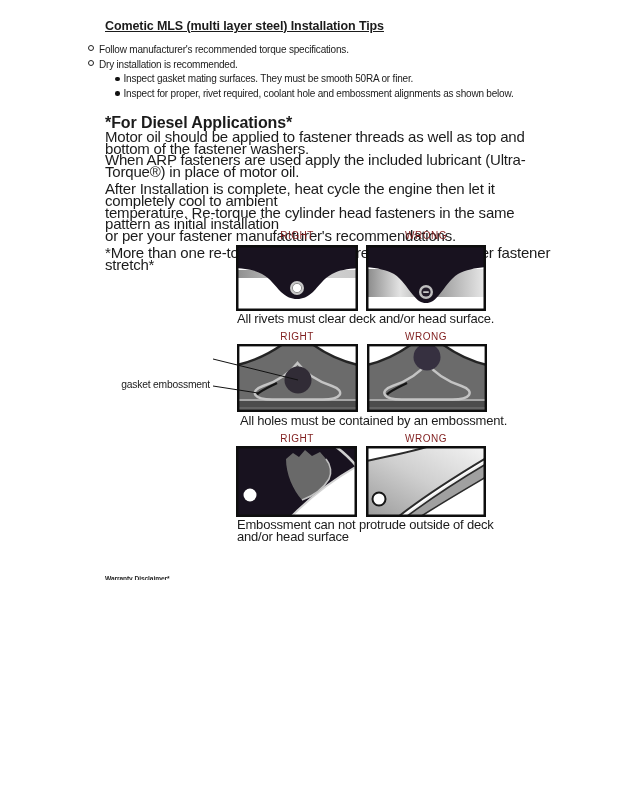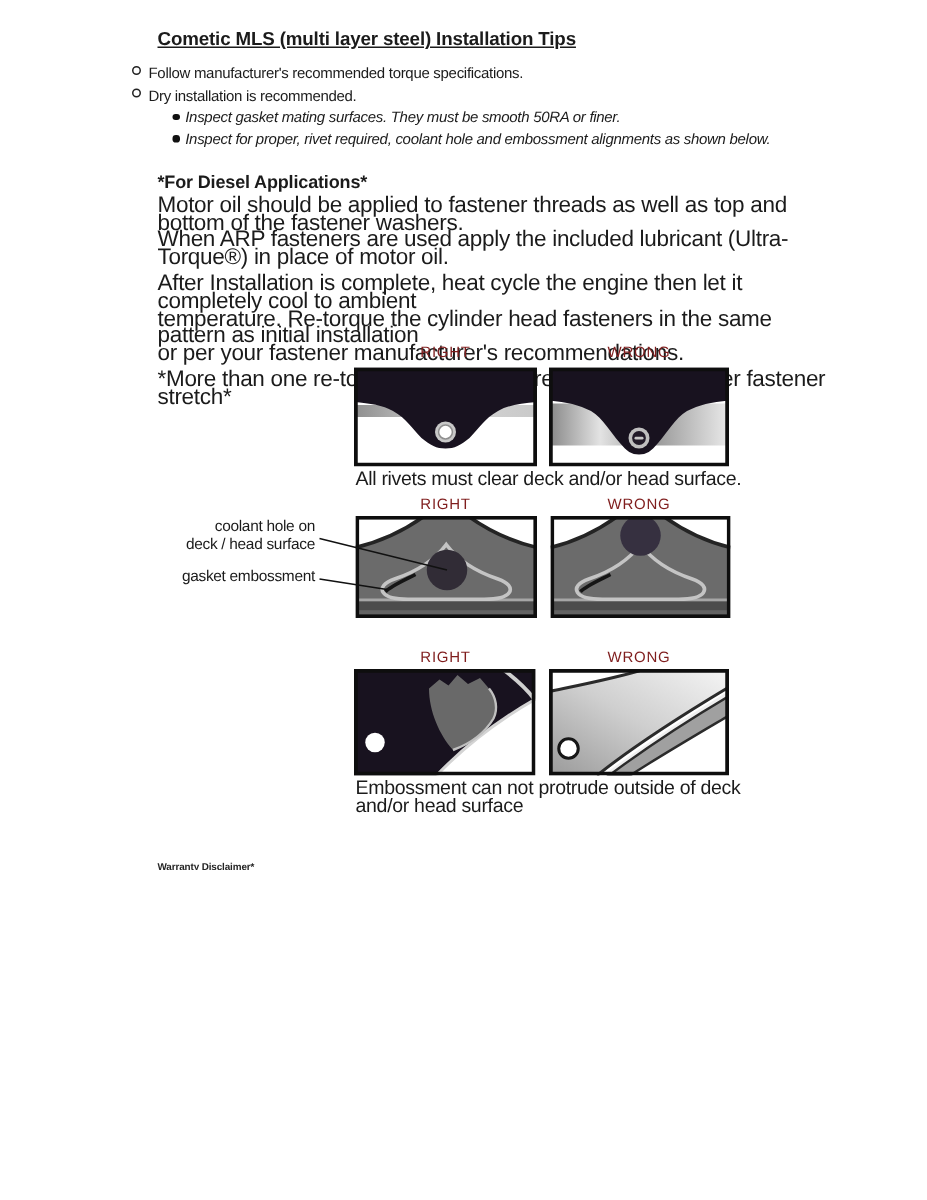--- a/index.html
+++ b/index.html
@@ -8,23 +8,23 @@
 
   .title{position:absolute;left:105px;top:19px;font-size:12.5px;font-weight:bold;
          text-decoration:underline;letter-spacing:-0.1px;}
 
   .bullets{position:absolute;left:88px;top:43px;font-size:10px;letter-spacing:-0.2px;}
   .bullets .row{line-height:14.5px;white-space:nowrap;}
   .marker-o{display:inline-block;width:4px;height:4px;border:1px solid #222;
             border-radius:50%;margin-right:5px;vertical-align:2px;}
   .marker-dot{display:inline-block;width:4.5px;height:4.5px;background:#111;
             border-radius:50%;margin-right:4px;vertical-align:1px;}
-  .l2{margin-left:27px;font-style:italic;}
-
-  .diesel-head{position:absolute;left:105px;top:114px;font-size:12px;font-weight:bold;letter-spacing:-0.1px;}
+  .l2{margin-left:27px;}
+
+  .diesel-head{position:absolute;left:105px;top:114px;font-size:16px;font-weight:bold;letter-spacing:-0.1px;}
   .paras{position:absolute;left:105px;top:131px;width:450px;font-size:15px;
          line-height:11.6px;letter-spacing:-0.2px;}
   .paras p{margin:0 0 6px 0;white-space:pre-line;}
 
   .dlabel{position:absolute;font-size:10px;letter-spacing:0.5px;color:#7f1d1d;
           transform:translateX(-50%);}
   .panel{position:absolute;}
   .caption{position:absolute;font-size:13px;letter-spacing:-0.2px;line-height:12px;
            white-space:pre-line;}
 
@@ -104,22 +104,20 @@
       <rect x="57" y="46.2" width="6" height="1.8" rx="0.9" fill="#c9c9c9"></rect>
     </g>
     <rect x="1.25" y="1.25" width="117.5" height="63.5" fill="none" stroke="#0e0e0e" stroke-width="2.5"></rect>
   </svg>
 
   <div class="caption" style="left:237px;top:313px;">All rivets must clear deck and/or head surface.</div>
 
   <div class="dlabel" style="left:297px;top:331px;">RIGHT</div>
   <div class="dlabel" style="left:426px;top:331px;">WRONG</div>
 
-  <div class="ann" style="top:346px;">coolant hole on
-deck / head surface</div>
   <div class="ann" style="top:379px;">gasket embossment</div>
 
   <svg class="panel" style="left:237px;top:344px;" width="121" height="68" viewBox="0 0 121 68">
     <rect width="121" height="68" fill="#6b6b6b"></rect>
     <path d="M0,0 H46 C32,10 17,17 0,21 Z" fill="#ffffff"></path>
     <path d="M121,0 H75 C89,10 104,17 121,21 Z" fill="#ffffff"></path>
     <path d="M46,0 C32,10 17,17 0,21" stroke="#242424" stroke-width="2.4" fill="none"></path>
     <path d="M75,0 C89,10 104,17 121,21" stroke="#242424" stroke-width="2.4" fill="none"></path>
     <rect x="1" y="55" width="119" height="2" fill="#a6a6a6"></rect>
     <rect x="1" y="57" width="119" height="6" fill="#4c4c4c"></rect>
@@ -143,20 +141,21 @@
     <path d="M40,39 C31,43.5 23,47 20,50.5" stroke="#151515" stroke-width="2.4" fill="none"></path>
     <circle cx="60" cy="13" r="13.5" fill="#363040"></circle>
     <rect x="1.2" y="1.2" width="117.6" height="65.6" fill="none" stroke="#0e0e0e" stroke-width="2.4"></rect>
   </svg>
 
   <svg class="leader" width="100" height="45" viewBox="0 0 100 45">
     <line x1="8" y1="7" x2="93" y2="28" stroke="#111" stroke-width="1"></line>
     <line x1="8" y1="34" x2="53" y2="41" stroke="#111" stroke-width="1"></line>
   </svg>
 
+  <div class="caption" style="left:240px;top:415px;">All holes must be contained by an embossment.</div>
 
   <div class="dlabel" style="left:297px;top:433px;">RIGHT</div>
   <div class="dlabel" style="left:426px;top:433px;">WRONG</div>
 
   <svg class="panel" style="left:236px;top:446px;" width="121" height="71" viewBox="0 0 121 71">
     <rect width="121" height="71" fill="#fff"></rect>
     <path d="M0,0 H121 V20 C100,32 77,48 55,71 H0 Z" fill="#18121f"></path>
     <path d="M121,20 C100,32 77,48 55,71" stroke="#d4d4d4" stroke-width="2" fill="none"></path>
     <path d="M99,0 C107,6 115,13 121,21" stroke="#cfcfcf" stroke-width="2.6" fill="none"></path>
     <path d="M50,13 L57,7 L63,11 L69,4 L76,10 L84,6 L90,13 C95,19 96,27 93,33 C87,43 77,50 66,54 C57,44 50,28 50,13 Z" fill="#696969"></path>

